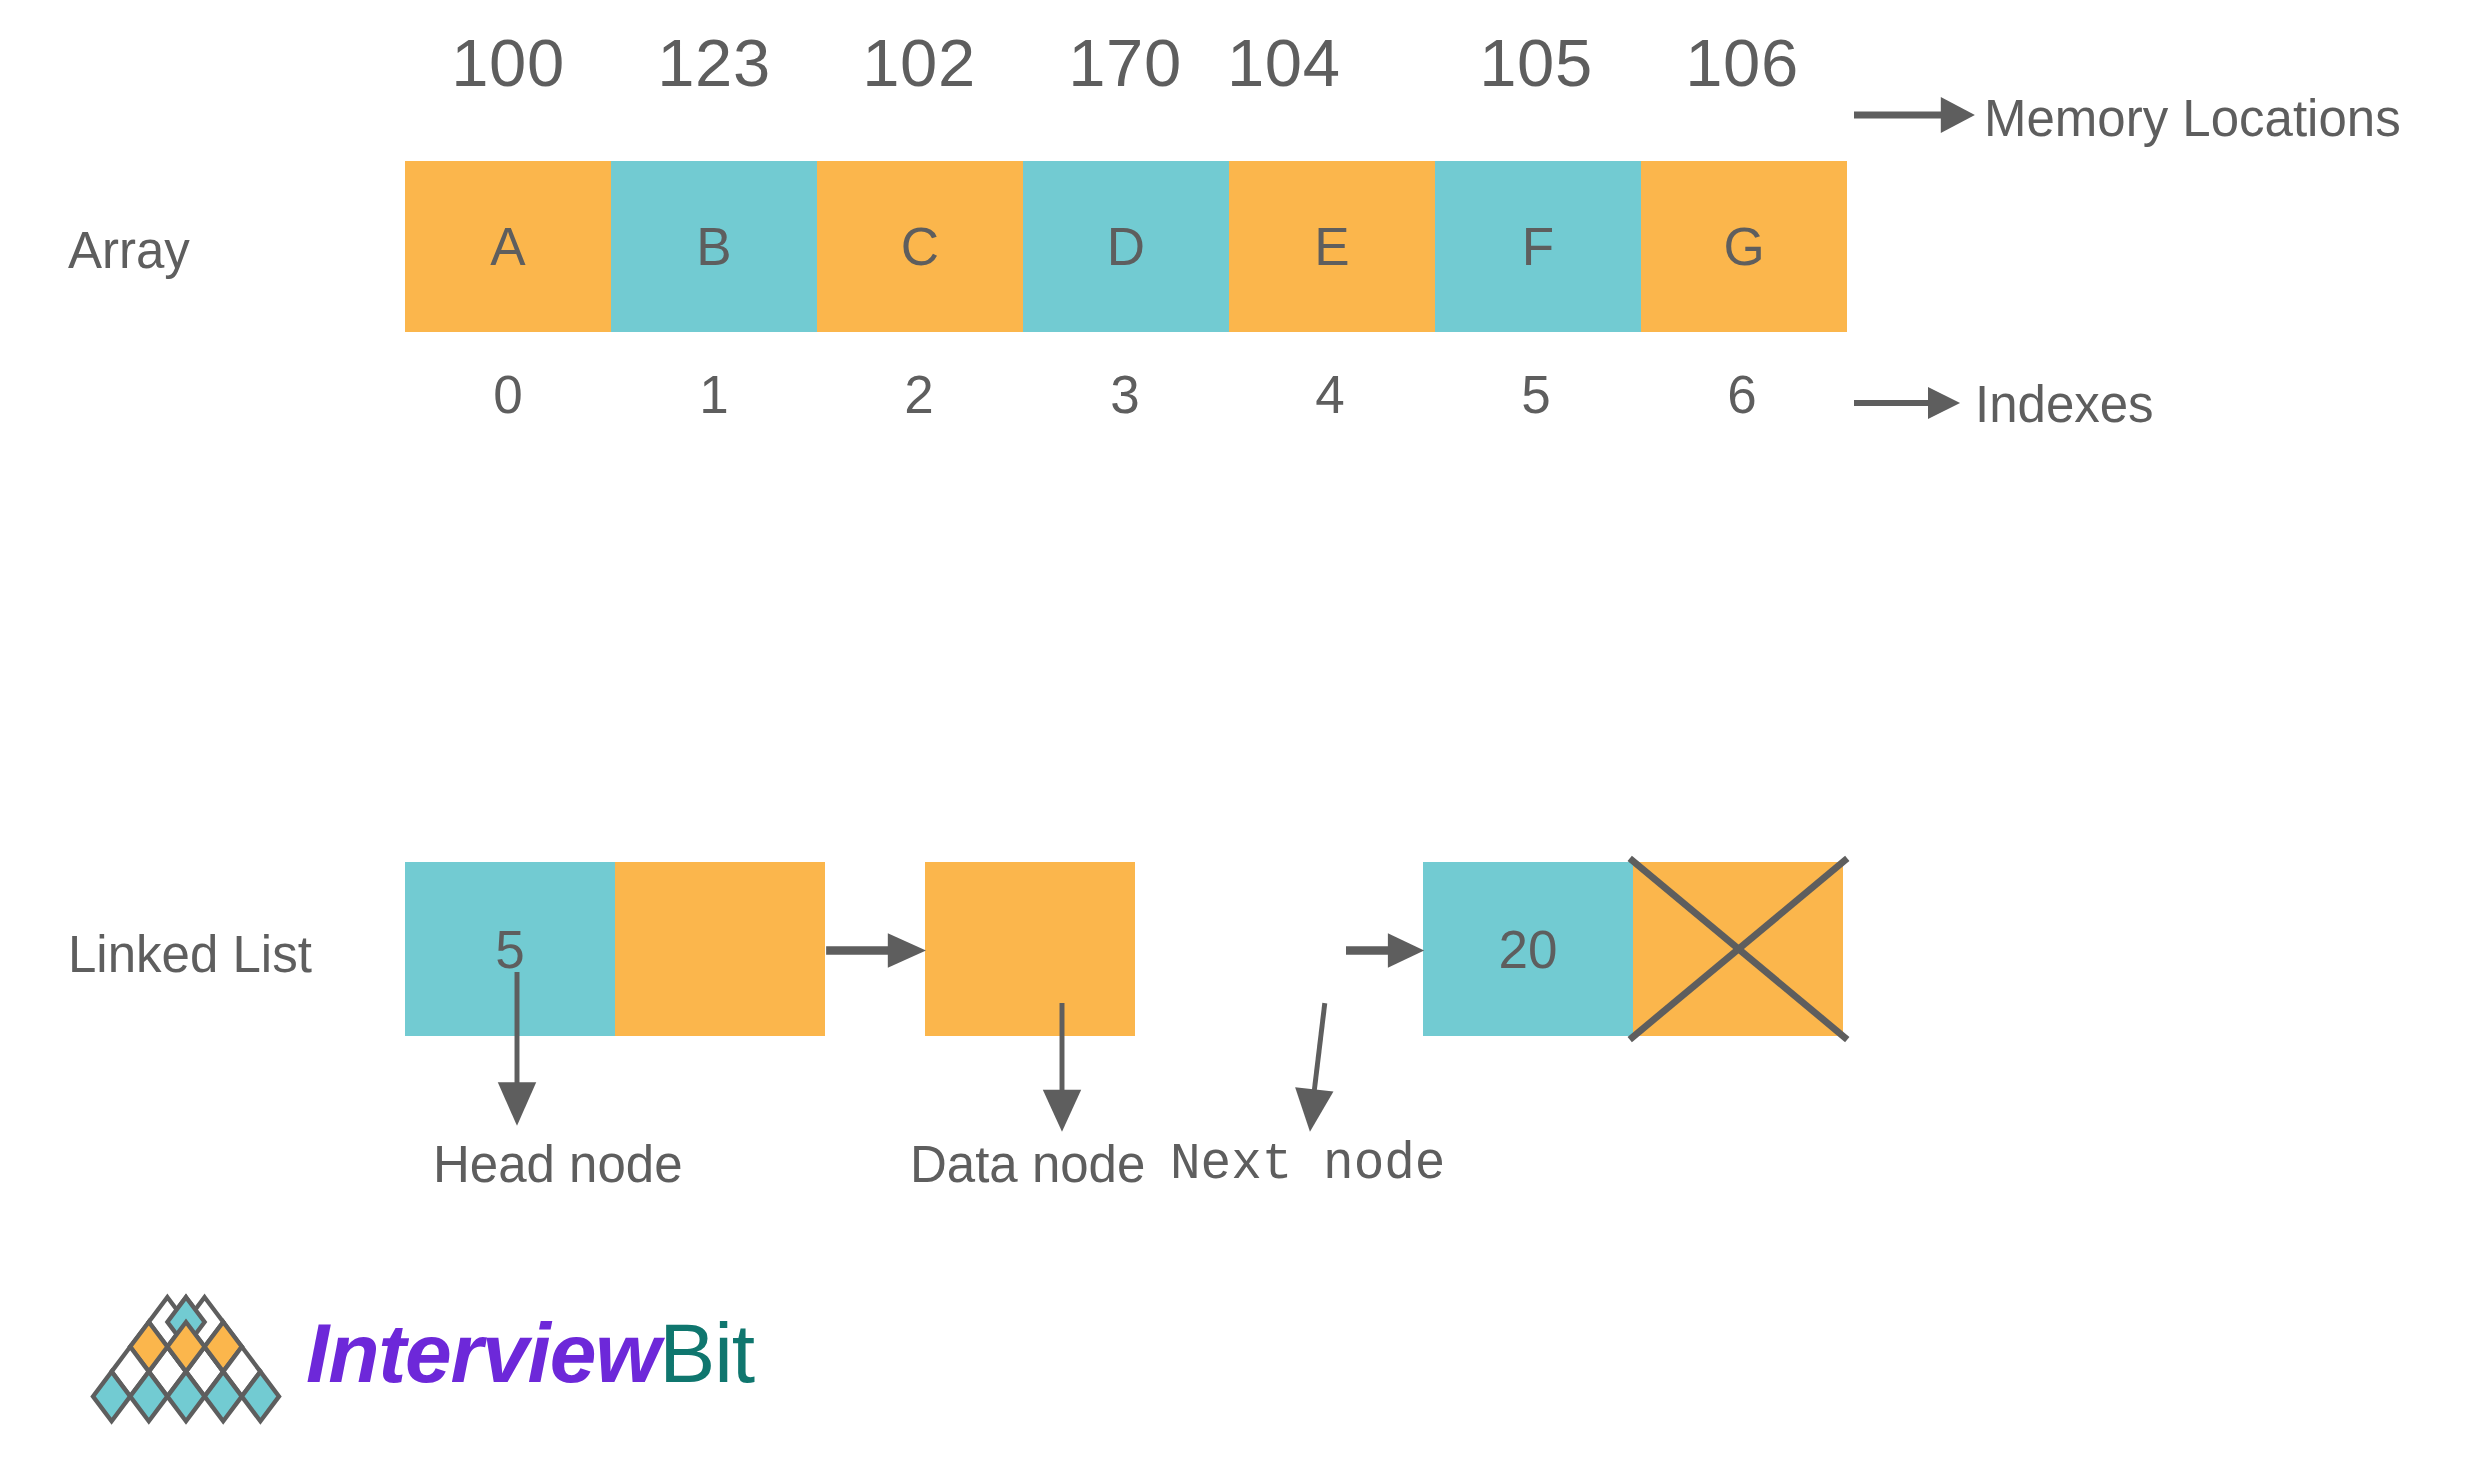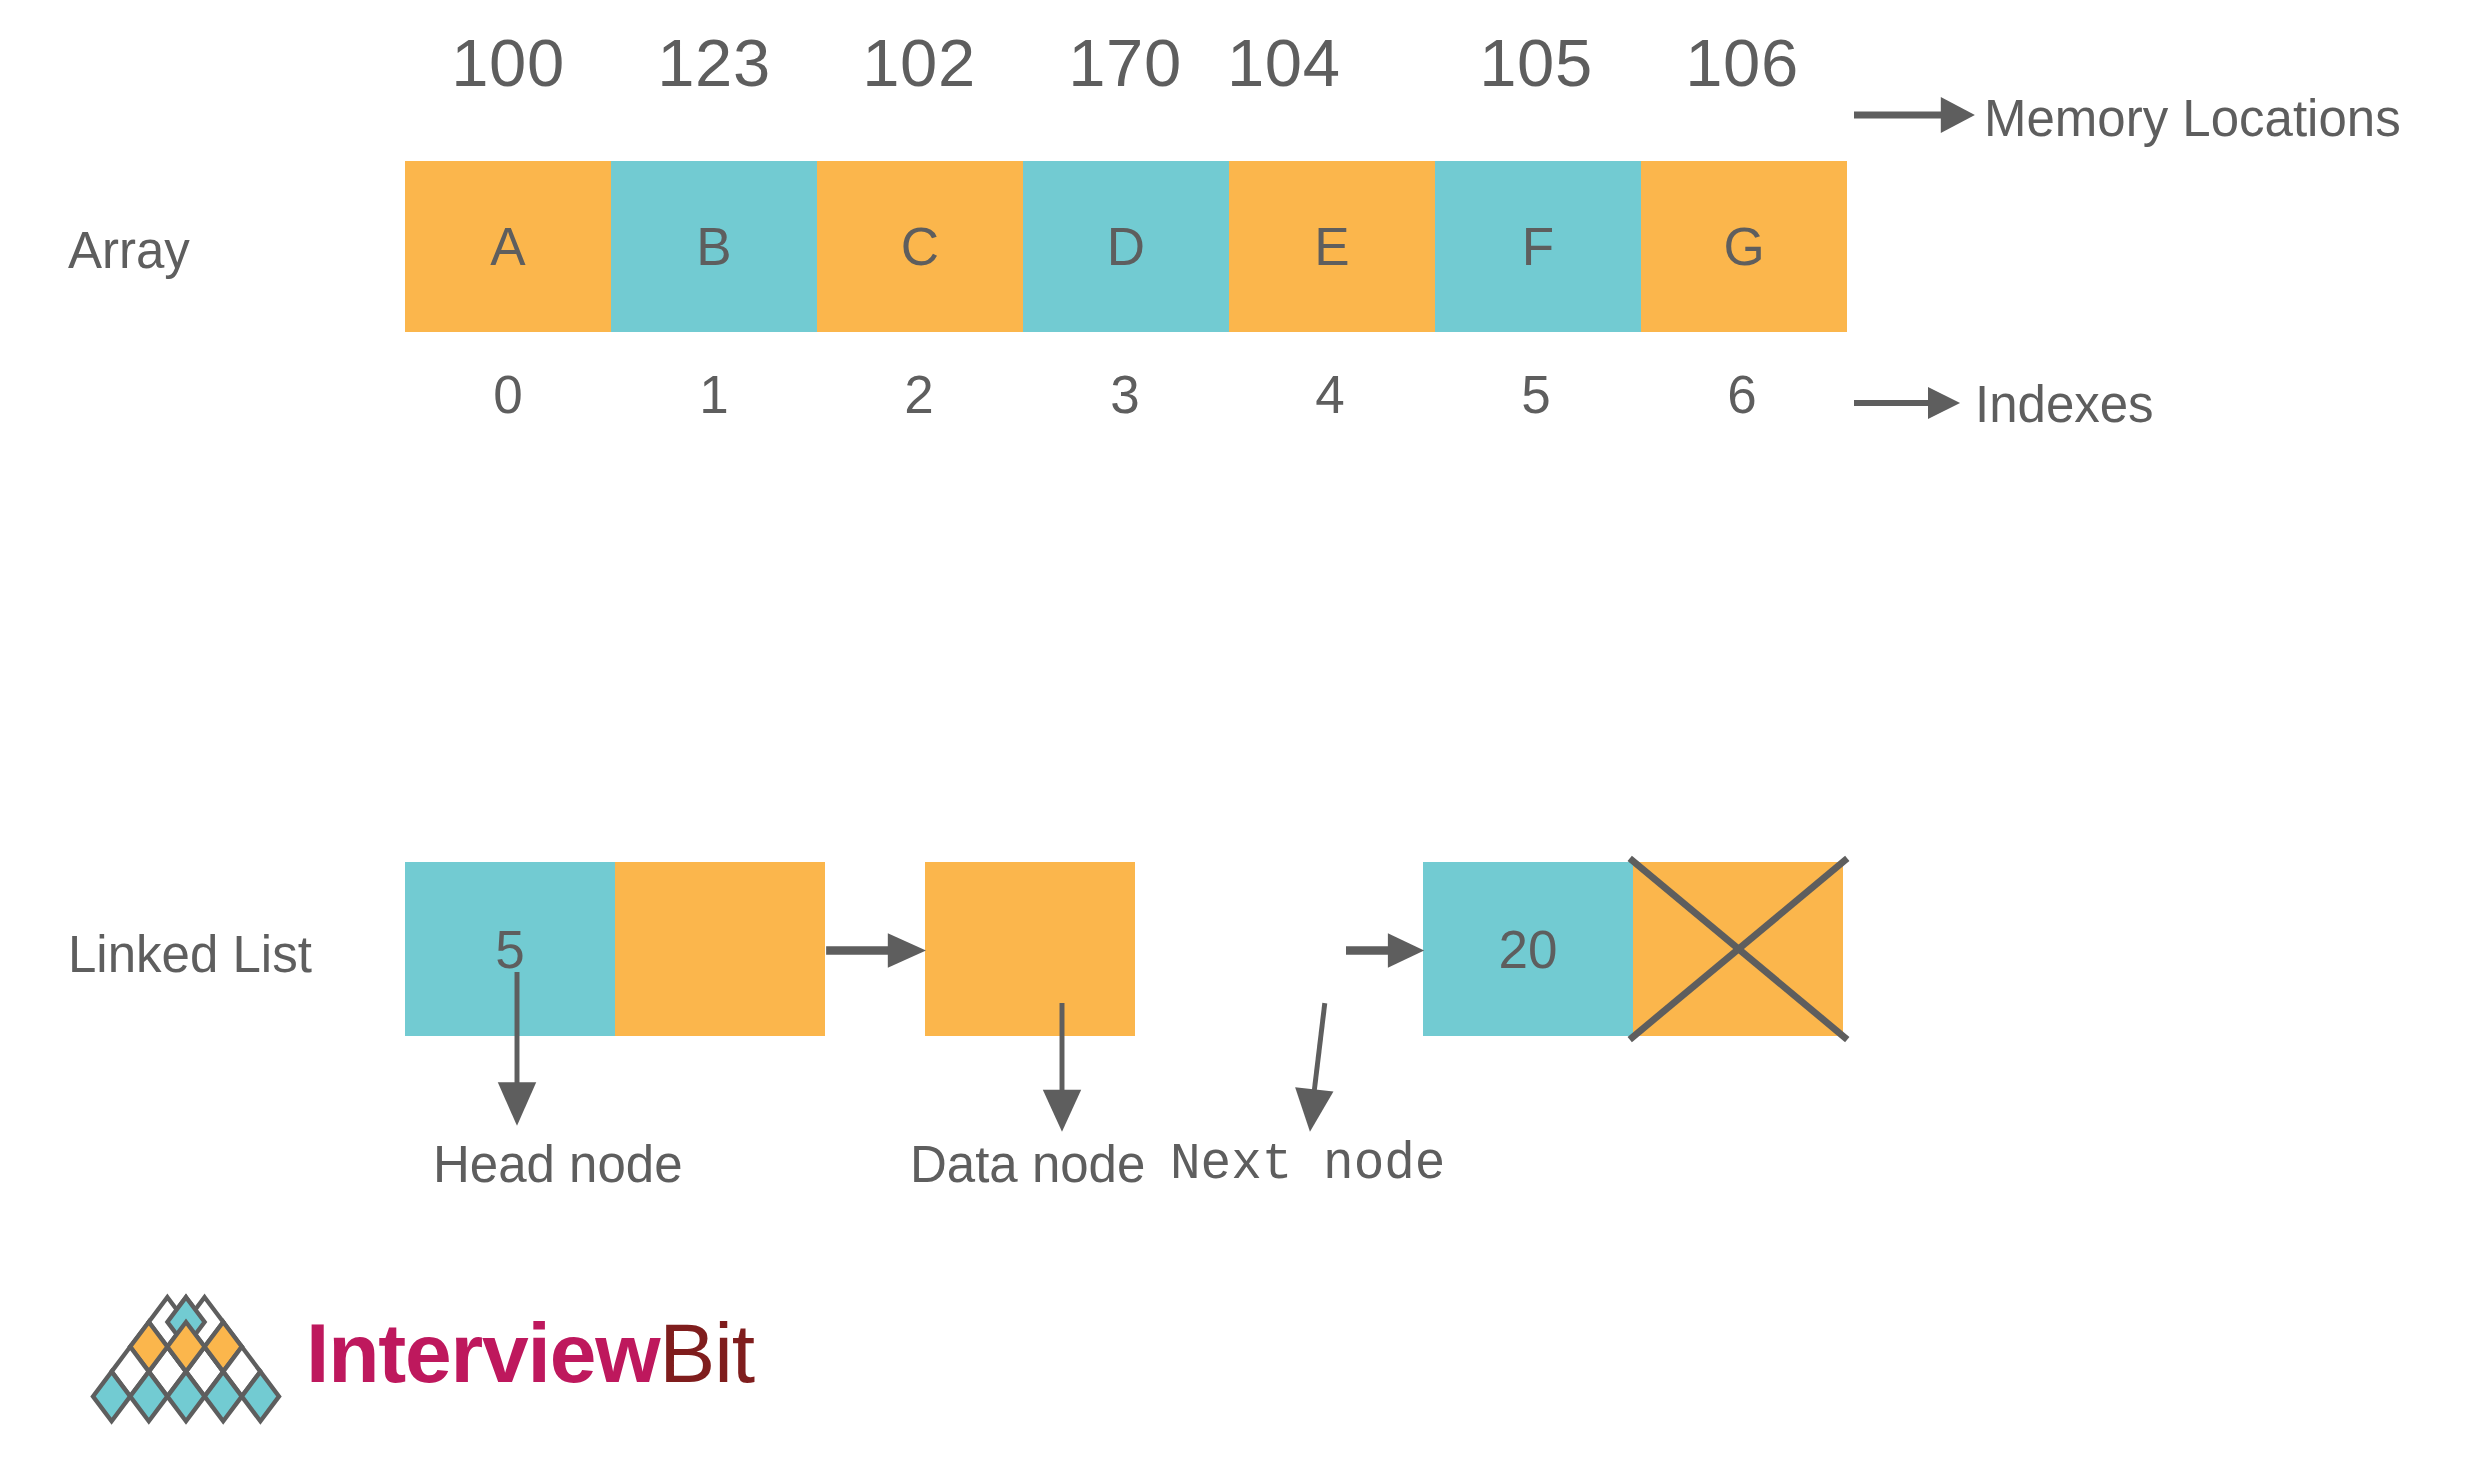--- a/index.html
+++ b/index.html
@@ -101,22 +101,22 @@
     left: 93px;
     top: 1291px;
   }
   #logo-wrap { display: flex; align-items: center; }
   .logo-word {
     font-size: 84px;
     font-weight: bold;
     letter-spacing: -1.2px;
     line-height: 1;
   }
-  .logo-interview { color: #be185d; }
-  .logo-bit { color: #7f1d1d; font-weight: normal; }
+  .logo-interview { color: #6d28d9; font-style: italic; }
+  .logo-bit { color: #0f766e; font-weight: normal; }
 </style>
 </head>
 <body>
 
 <div id="canvas">
 
   <div class="abs txt txt-mem" style="left:405px; top:28.5px; width:206px; text-align:center;">100</div>
   <div class="abs txt txt-mem" style="left:611px; top:28.5px; width:206px; text-align:center;">123</div>
   <div class="abs txt txt-mem" style="left:816px; top:28.5px; width:206px; text-align:center;">102</div>
   <div class="abs txt txt-mem" style="left:1022px; top:28.5px; width:206px; text-align:center;">170</div>

